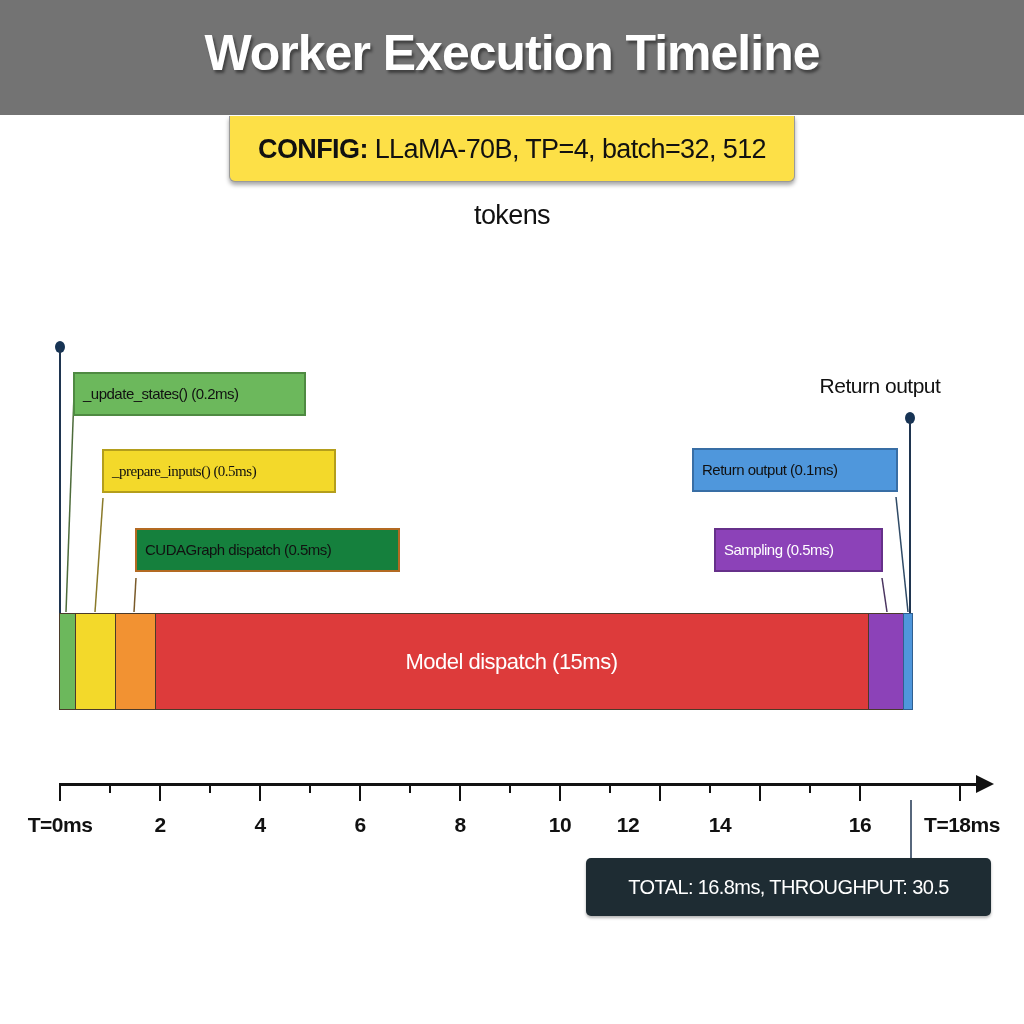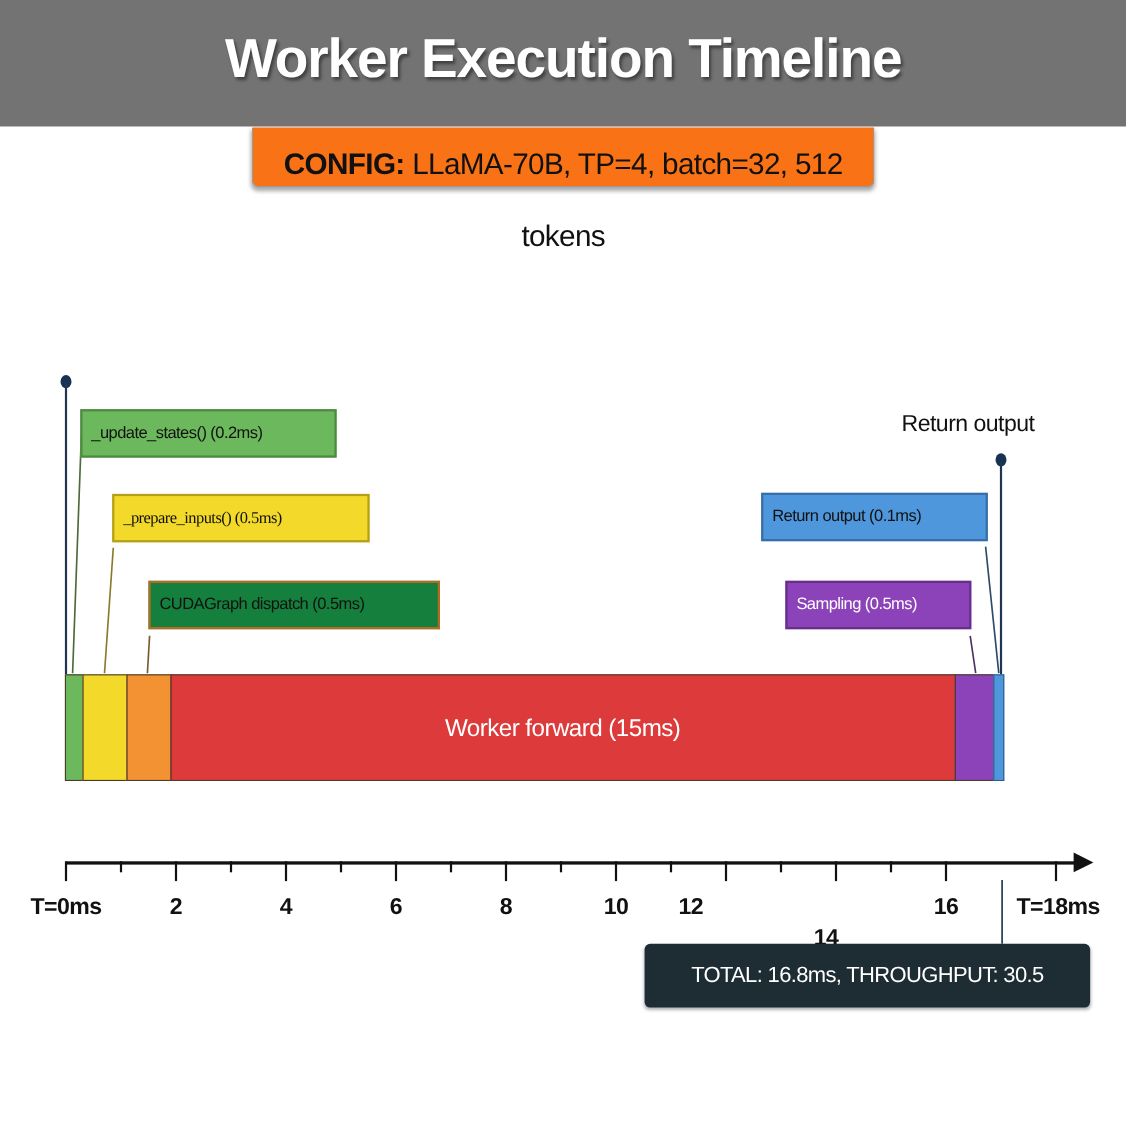--- a/index.html
+++ b/index.html
@@ -1,22 +1,22 @@
 <!DOCTYPE html>
 <html><head>
 <meta charset="utf-8">
 <style>
   html, body { margin:0; padding:0; }
   body { width:1024px; height:1024px; position:relative; background:#ffffff; overflow:hidden;
          font-family:"Liberation Sans", sans-serif; }
   .header { position:absolute; left:0; top:0; width:1024px; height:115px; background:#737373; }
   .title { position:absolute; left:0; top:24px; width:1024px; text-align:center; color:#ffffff;
            font-size:50px; font-weight:bold; letter-spacing:-1px; text-shadow:2px 3px 3px rgba(0,0,0,0.45); }
-  .config { position:absolute; left:229px; top:116px; width:566px; height:54px; box-sizing:border-box;
-            background:#f97316; border:1px solid #9a9a9a; border-top:none; border-radius:0 0 6px 6px;
+  .config { position:absolute; left:229px; top:116px; width:566px; height:66px; box-sizing:border-box;
+            background:#fde047; border:1px solid #9a9a9a; border-top:none; border-radius:0 0 6px 6px;
             box-shadow:0 3px 4px rgba(0,0,0,0.35); text-align:center; line-height:66px;
             font-size:27px; color:#111; letter-spacing:-0.6px; }
   .config b { font-weight:bold; }
   .marker-label { position:absolute; font-size:21px; color:#111; text-align:center; line-height:32px; letter-spacing:-0.5px; }
   .dot { position:absolute; width:10px; height:12px; border-radius:50%; background:#163354; }
   .vline { position:absolute; width:2px; background:#1f3550; }
   .callout { position:absolute; height:44px; box-sizing:border-box; border:2px solid; font-size:15px;
              line-height:40px; padding:0 8px; white-space:nowrap; letter-spacing:-0.5px; color:#111; }
   .bar { position:absolute; top:613px; height:97px; box-sizing:border-box; border:1.5px solid #4a3a2a; }
   .bar-label { position:absolute; left:155px; top:613px; width:713px; height:97px; line-height:97px;
@@ -67,21 +67,21 @@
 <div class="callout" style="left:135px; top:528px; width:265px; background:#15803d; border-color:#b36a22;">CUDAGraph dispatch (0.5ms)</div>
 <div class="callout" style="left:692px; top:448px; width:206px; background:#4f97dc; border-color:#386ea5;">Return output (0.1ms)</div>
 <div class="callout" style="left:714px; top:528px; width:169px; background:#8c42b8; border-color:#66308a; color:#fff;">Sampling (0.5ms)</div>
 
 <div class="bar" style="left:59px; width:17px; background:#6cb85c;"></div>
 <div class="bar" style="left:75px; width:41px; background:#f3d92a;"></div>
 <div class="bar" style="left:115px; width:41px; background:#f29232;"></div>
 <div class="bar" style="left:155px; width:714px; background:#dd3b3b;"></div>
 <div class="bar" style="left:868px; width:36px; background:#8c42b8;"></div>
 <div class="bar" style="left:903px; width:10px; background:#4f97dc; border-color:#2f5f90;"></div>
-<div class="bar-label">Worker forward (15ms)</div>
+<div class="bar-label">Model dispatch (15ms)</div>
 
 <div class="axis-line"></div>
 <div class="arrow"></div>
 
 <div class="tick" style="left:59px; top:783px; height:18px;"></div>
 <div class="tick" style="left:109px; top:783px; height:10px;"></div>
 <div class="tick" style="left:159px; top:783px; height:18px;"></div>
 <div class="tick" style="left:209px; top:783px; height:10px;"></div>
 <div class="tick" style="left:259px; top:783px; height:18px;"></div>
 <div class="tick" style="left:309px; top:783px; height:10px;"></div>
@@ -98,17 +98,17 @@
 <div class="tick" style="left:859px; top:783px; height:18px;"></div>
 <div class="tick" style="left:959px; top:783px; height:18px;"></div>
 
 <div class="tick-label" style="left:60px;">T=0ms</div>
 <div class="tick-label" style="left:160px;">2</div>
 <div class="tick-label" style="left:260px;">4</div>
 <div class="tick-label" style="left:360px;">6</div>
 <div class="tick-label" style="left:460px;">8</div>
 <div class="tick-label" style="left:560px;">10</div>
 <div class="tick-label" style="left:628px;">12</div>
-<div class="tick-label" style="left:751px;margin-top:28px;">14</div>
+<div class="tick-label" style="left:720px;">14</div>
 <div class="tick-label" style="left:860px;">16</div>
 <div class="tick-label" style="left:962px;">T=18ms</div>
 
 <div class="total">TOTAL: 16.8ms, THROUGHPUT: 30.5 tokens/ms</div>
 
 </body></html>

